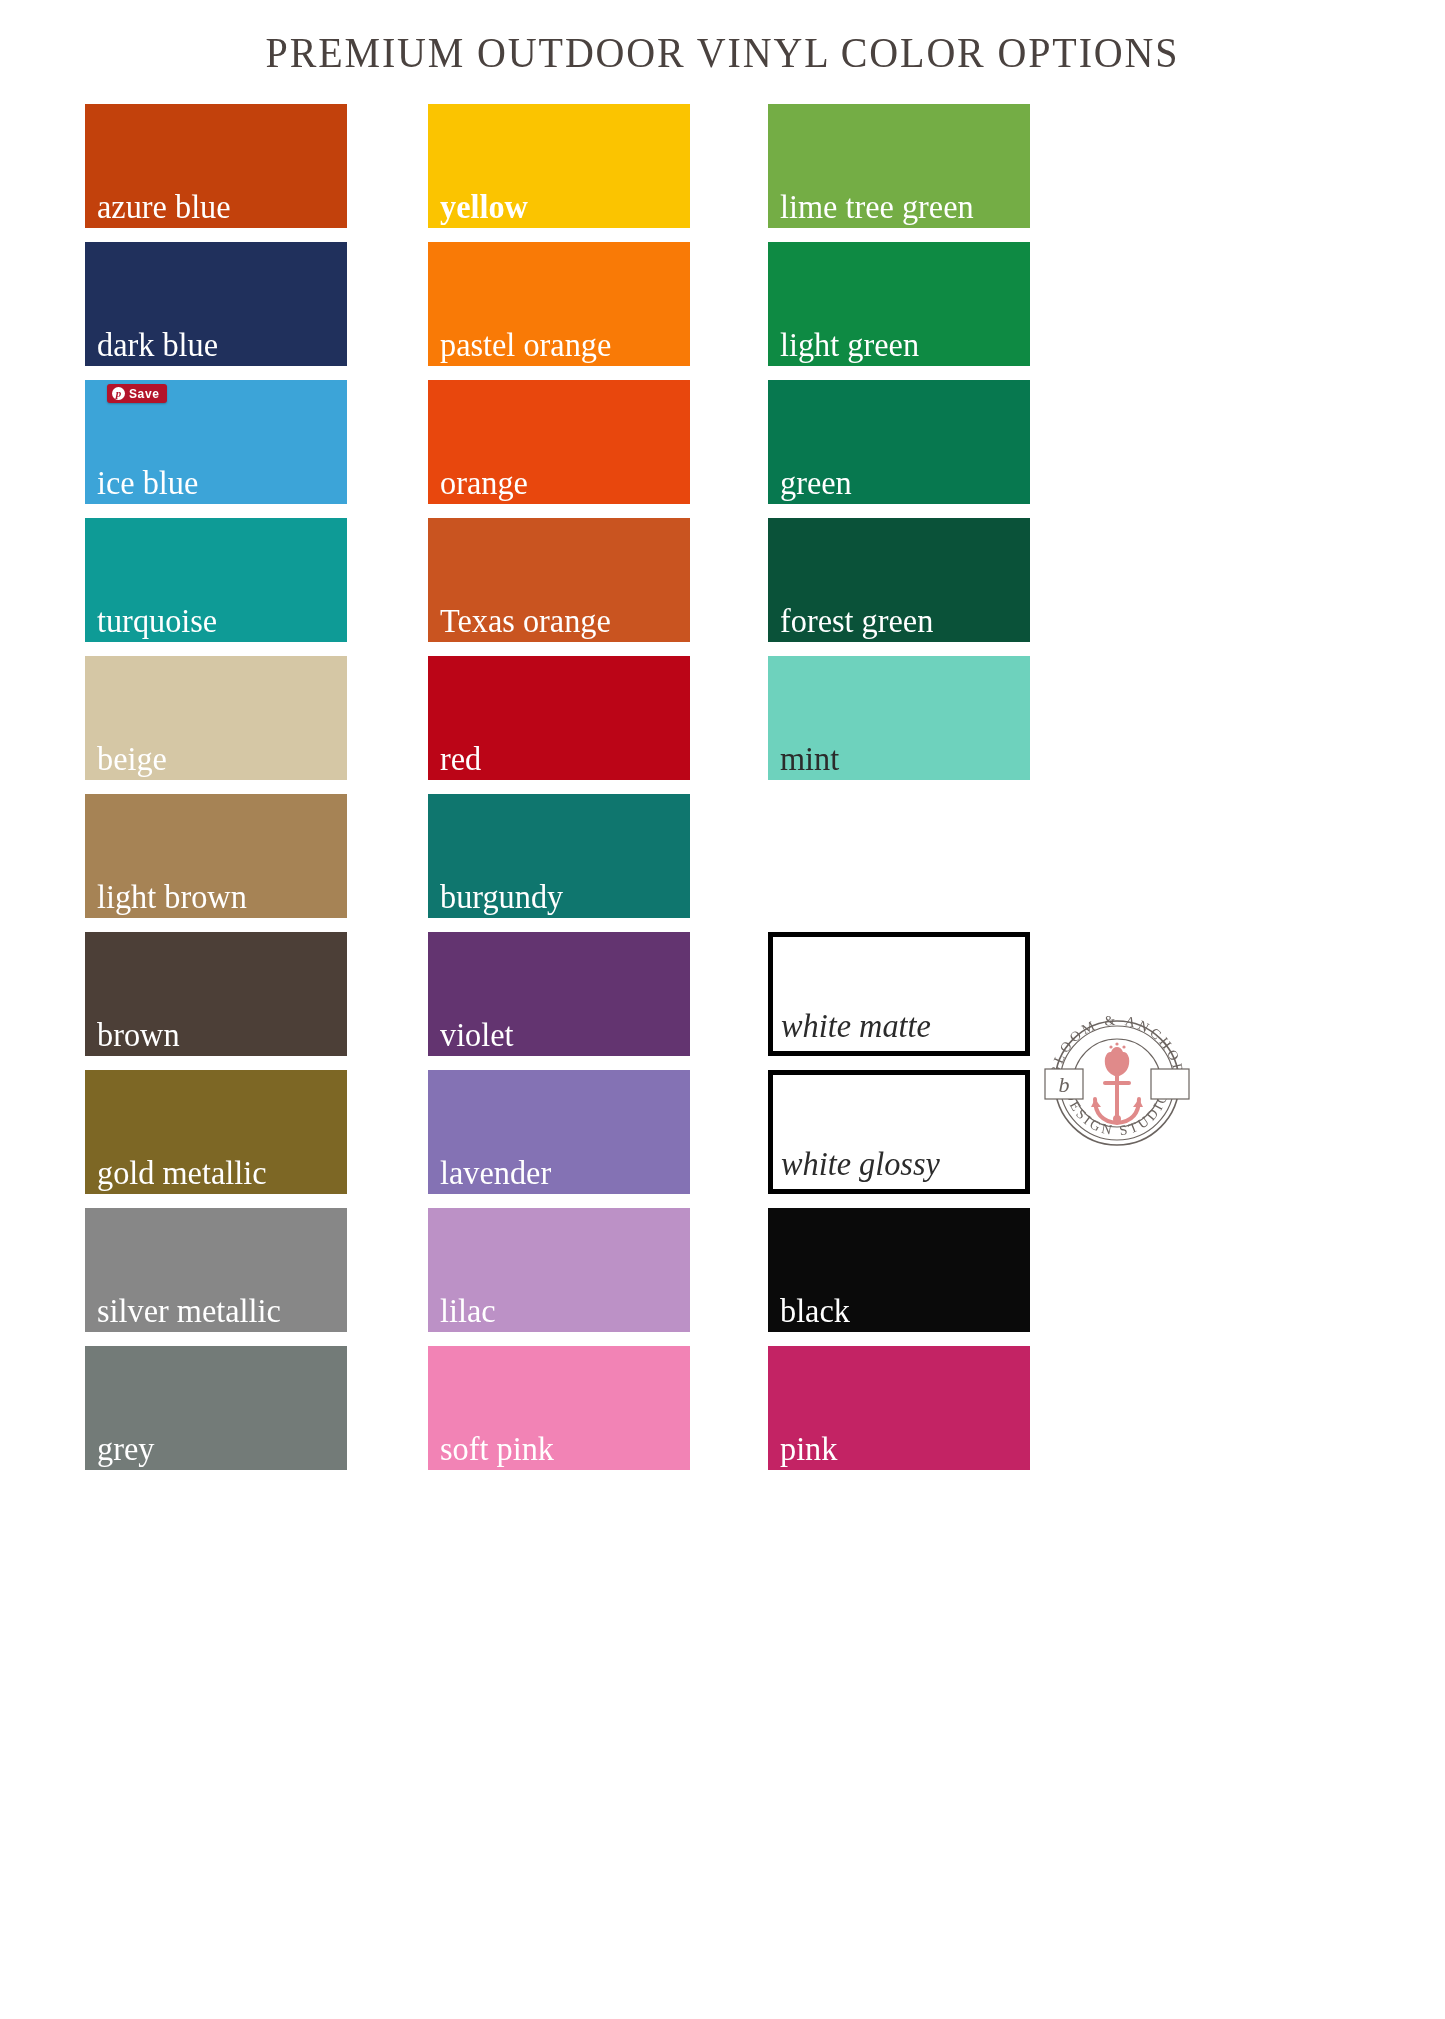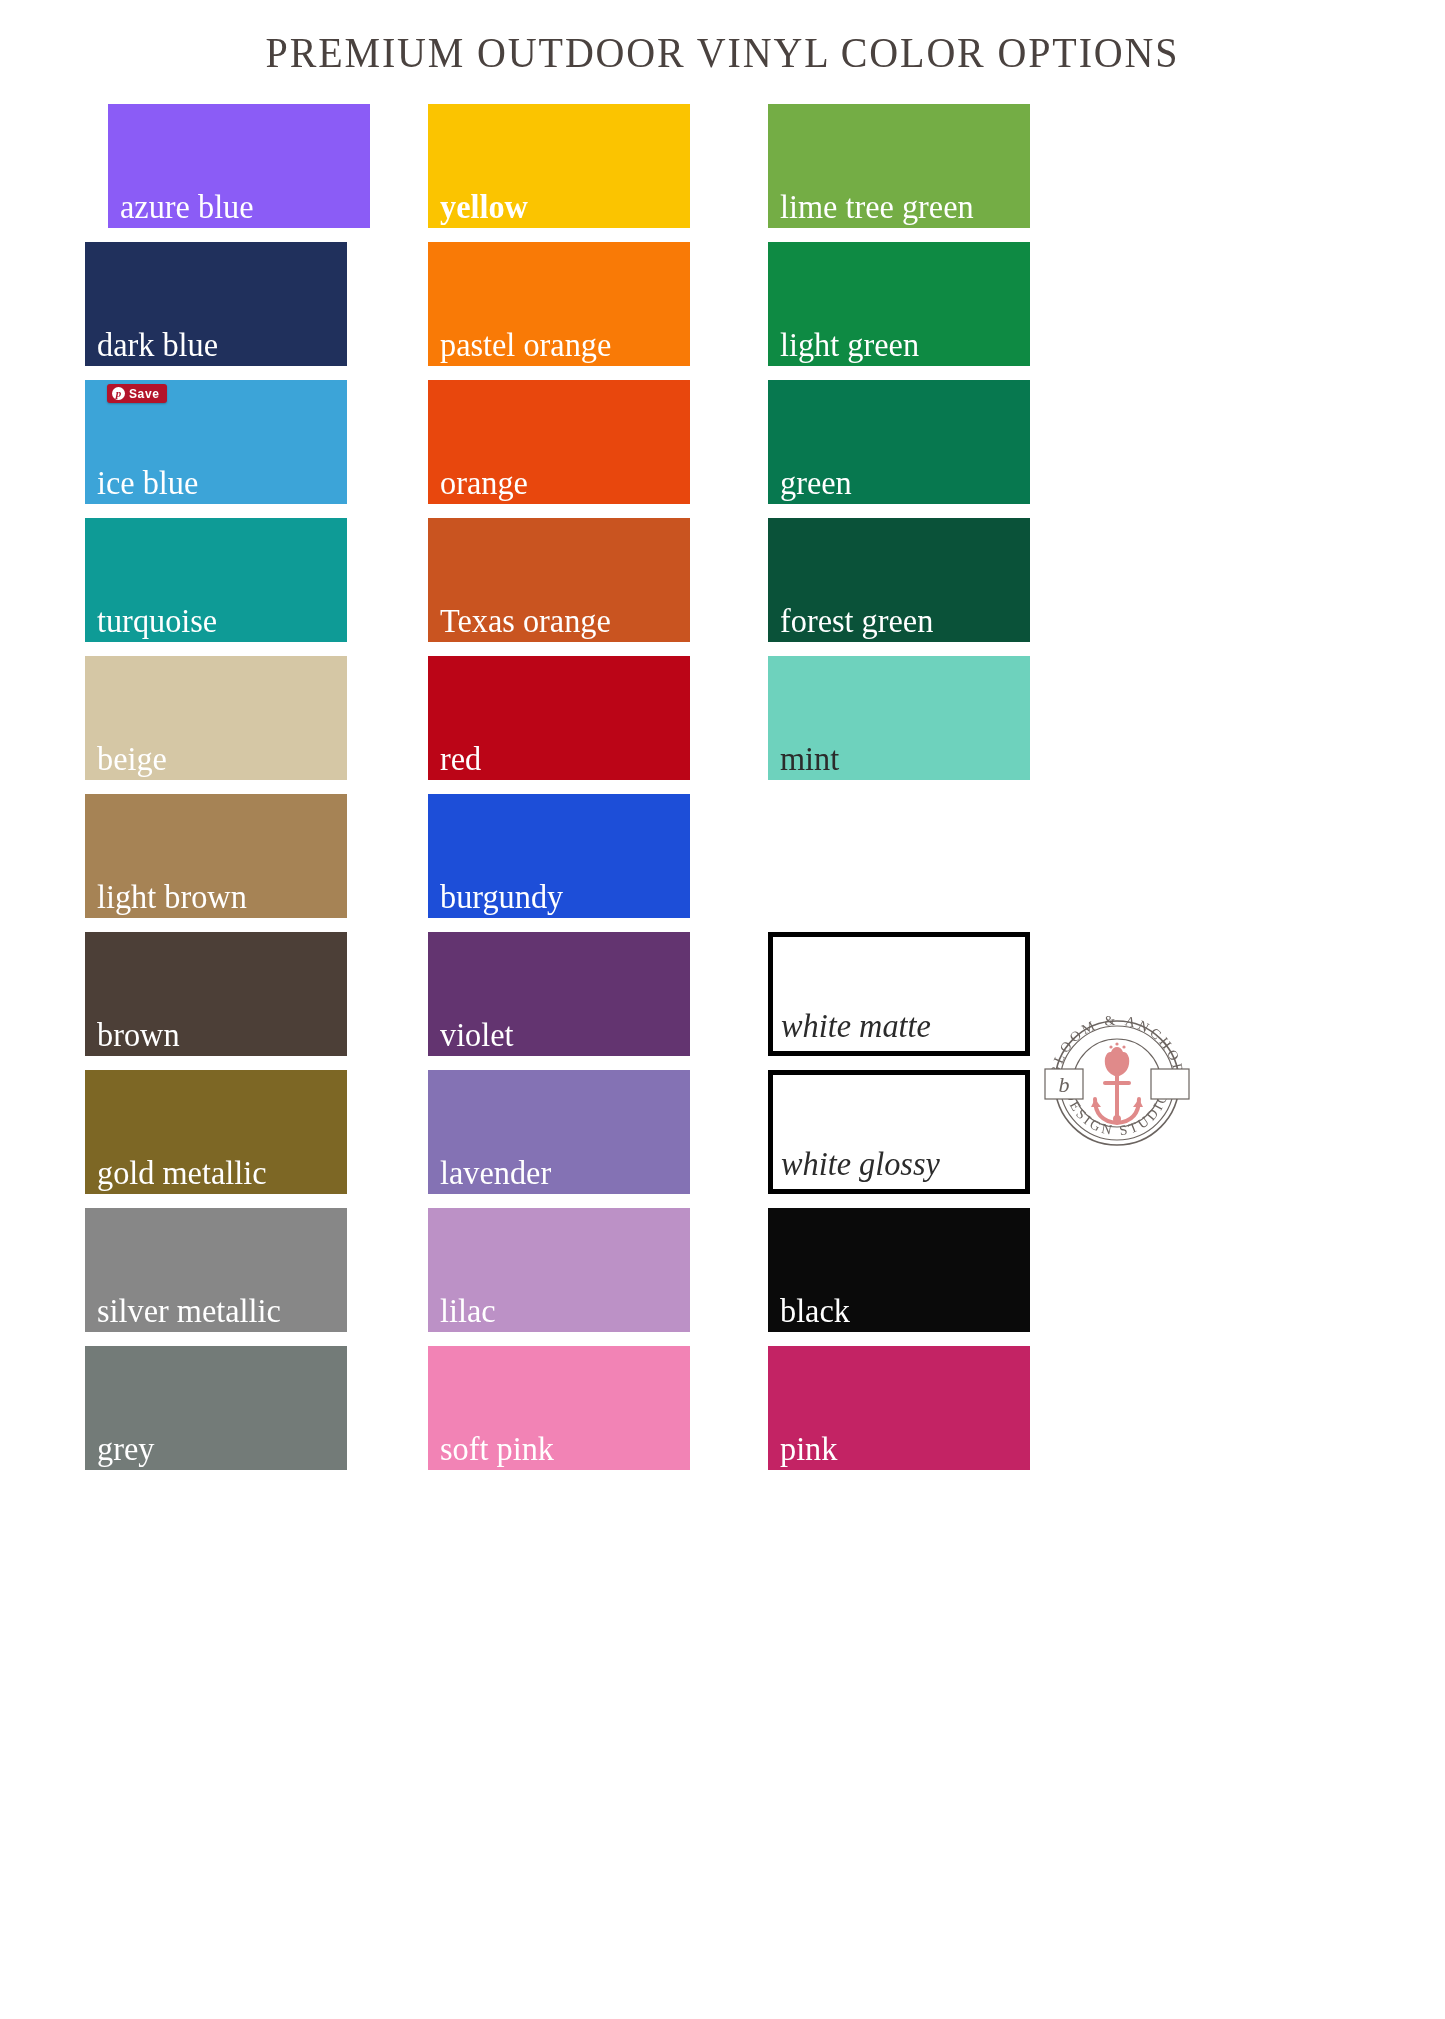--- a/index.html
+++ b/index.html
@@ -135,21 +135,21 @@
   .logo-stamp svg { display: block; width: 160px; height: 160px; }
 </style>
 </head>
 <body>
 
 <div class="page">
 
   <div class="title">PREMIUM OUTDOOR VINYL COLOR OPTIONS</div>
 
   <div class="grid" id="grid">
-      <div class="swatch" style="background: #8b5cf6; margin-left: 23px;">
+      <div class="swatch" style="background: #c2410c;">
         <span class="label" style="color: rgb(255, 255, 255);">azure blue</span>
       </div>
       <div class="col-gap"></div>
       <div class="swatch" style="background: rgb(251, 196, 0); font-weight: bold;">
         <span class="label" style="color: rgb(255, 255, 255);">yellow</span>
       </div>
       <div class="col-gap"></div>
       <div class="swatch" style="background: rgb(116, 173, 69);">
         <span class="label" style="color: rgb(255, 255, 255);">lime tree green</span>
       </div>
@@ -198,21 +198,21 @@
         <span class="label" style="color: rgb(255, 255, 255);">red</span>
       </div>
       <div class="col-gap"></div>
       <div class="swatch dark-text" style="background: rgb(110, 210, 189);">
         <span class="label" style="color: rgb(43, 43, 43);">mint</span>
       </div>
       <div class="swatch" style="background: rgb(166, 131, 85); padding-left: 33px;">
         <span class="label" style="color: rgb(255, 255, 255);">light brown</span>
       </div>
       <div class="col-gap"></div>
-      <div class="swatch" style="background: #1d4ed8;">
+      <div class="swatch" style="background: #0f766e;">
         <span class="label" style="color: rgb(255, 255, 255);">burgundy</span>
       </div>
       <div class="col-gap"></div>
       <div class="swatch"></div>
       <div class="swatch" style="background: rgb(76, 63, 55);">
         <span class="label" style="color: rgb(255, 255, 255);">brown</span>
       </div>
       <div class="col-gap"></div>
       <div class="swatch" style="background: rgb(99, 52, 112);">
         <span class="label" style="color: rgb(255, 255, 255);">violet</span>

